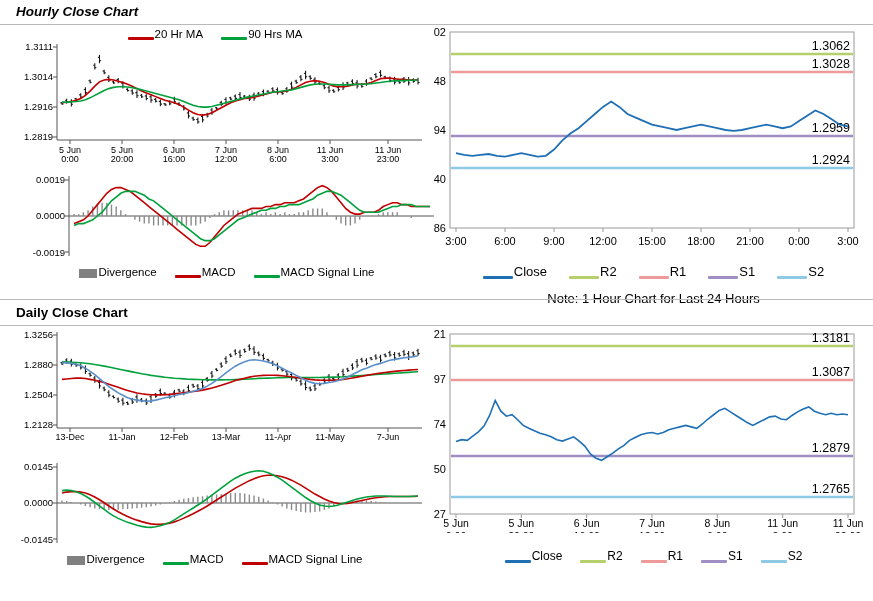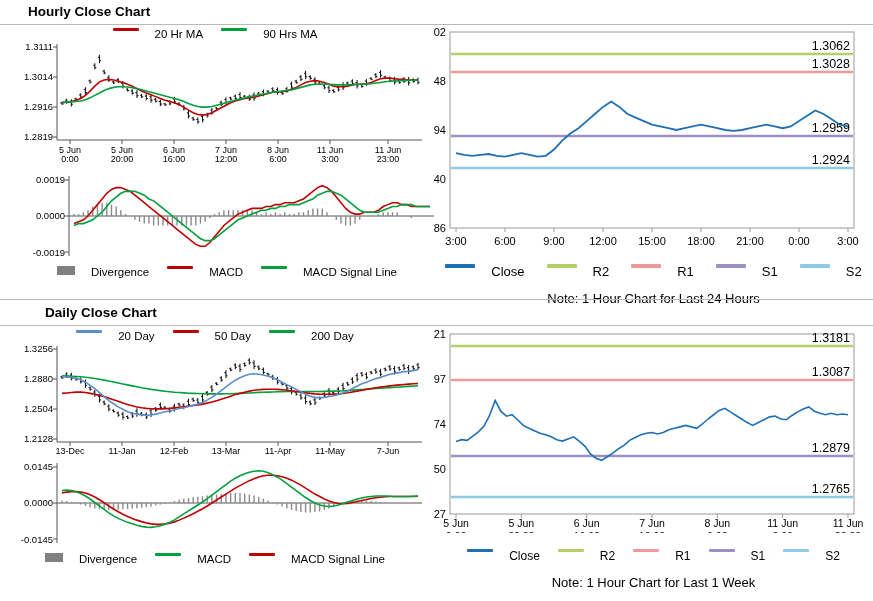--- a/index.html
+++ b/index.html
@@ -4,33 +4,33 @@
 <style>
   html,body{margin:0;padding:0;}
   body{width:873px;height:601px;background:#ffffff;font-family:"Liberation Sans",sans-serif;color:#000;overflow:hidden;}
   .page{position:relative;width:873px;height:601px;}
   .section-title{font-weight:bold;font-size:13.5px;padding-left:16px;}
   .hr{border:none;border-top:1px solid #b9b9b9;margin:0;}
   .panel{position:absolute;}
   svg{display:block;}
   text{font-family:"Liberation Sans",sans-serif;}
   .legend{display:flex;gap:18px;align-items:center;justify-content:center;font-size:11.5px;}
-  .legend .li{display:flex;align-items:flex-start;gap:16px;}
+  .legend .li{display:flex;align-items:flex-end;gap:1px;}
   .swatch{display:inline-block;width:26px;height:3px;border-radius:1px;}
   .swatch.bar{height:9px;width:18px;border-radius:0;}
   .note{text-align:center;font-size:13px;margin-top:12px;}
   .legend-lg{font-size:13px;gap:22px;}
   .legend-lg .swatch{width:30px;height:3.5px;}
 </style>
 </head>
 <body>
 
 <div class="page">
 
-  <div class="section-title" style="position:absolute;left:12px;top:4px;">Hourly Close Chart</div>
+  <div class="section-title" style="position:absolute;left:0;top:4px;font-style:italic;">Hourly Close Chart</div>
   <hr class="hr" style="position:absolute;left:0;top:24px;width:873px;">
 
   <div class="panel" style="left:0;top:26px;width:430px;height:140px;">
     <div class="legend" style="margin-top:2px;">
       <div class="li">
         <span class="swatch" style="background:#c00000"></span>
         <span>20 Hr MA</span>
       </div>
       <div class="li">
         <span class="swatch" style="background:#00a03c"></span>
@@ -501,38 +501,24 @@
       <div class="li">
           <span class="swatch" style="background:#8ecae6"></span>
           <span>S2</span>
         </div>
     </div>
     <div class="note">Note: 1 Hour Chart for Last 24 Hours</div>
   </div>
 
   <hr class="hr" style="position:absolute;left:0;top:299px;width:873px;">
 
-  <div class="section-title" style="position:absolute;left:0;top:305px;margin-left:29px;">Daily Close Chart</div>
+  <div class="section-title" style="position:absolute;left:0;top:305px;">Daily Close Chart</div>
   <hr class="hr" style="position:absolute;left:0;top:325px;width:873px;">
 
   <div class="panel" style="left:0;top:328px;width:430px;height:145px;">
-    <div class="legend" style="margin-top:2px;">
-      <div class="li">
-          <span class="swatch" style="background:#5b8fc9"></span>
-          <span>20 Day</span>
-        </div>
-      <div class="li">
-          <span class="swatch" style="background:#c00000"></span>
-          <span>50 Day</span>
-        </div>
-      <div class="li">
-          <span class="swatch" style="background:#00a03c"></span>
-          <span>200 Day</span>
-        </div>
-    </div>
     <svg width="430" height="118" viewBox="0 0 430 118">
       <line x1="57" y1="4" x2="57" y2="100" stroke="#555" stroke-width="1"></line>
       <line x1="57" y1="100" x2="422" y2="100" stroke="#555" stroke-width="1"></line>
       <g font-size="9.5" fill="#000" text-anchor="end">
         <text x="53" y="10">1.3256</text>
         <text x="53" y="40">1.2880</text>
         <text x="53" y="70">1.2504</text>
         <text x="53" y="100">1.2128</text>
       </g>
       <g stroke="#555" stroke-width="1">
@@ -972,16 +958,15 @@
         </div>
       <div class="li">
           <span class="swatch" style="background:#9f8ec4"></span>
           <span>S1</span>
         </div>
       <div class="li">
           <span class="swatch" style="background:#8ecae6"></span>
           <span>S2</span>
         </div>
     </div>
-    <div class="note">Note: 1 Hour Chart for  Last 1 Week</div>
   </div>
 
 </div>
 
 </body></html>

